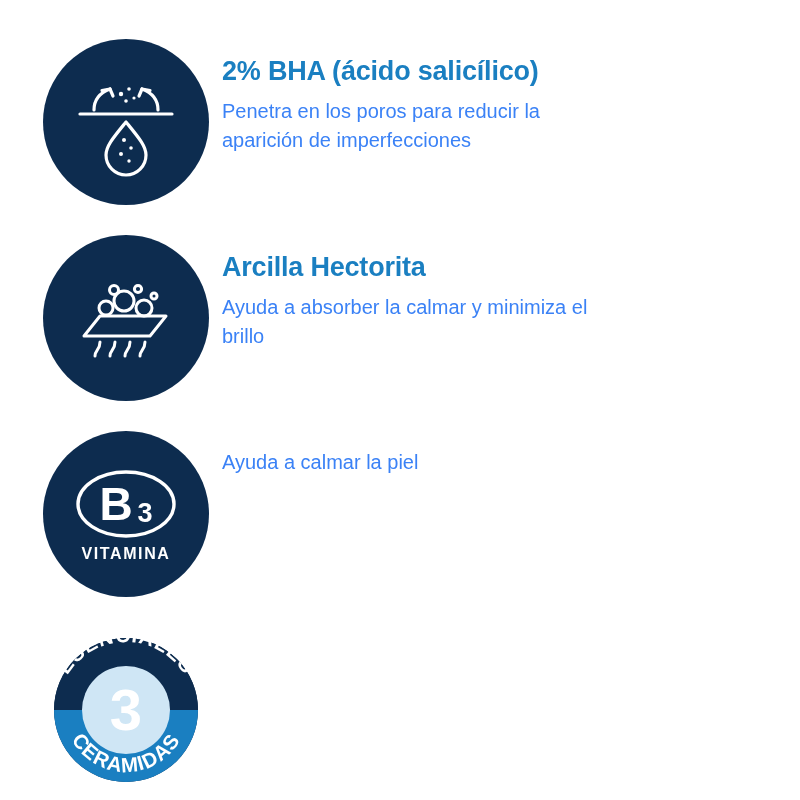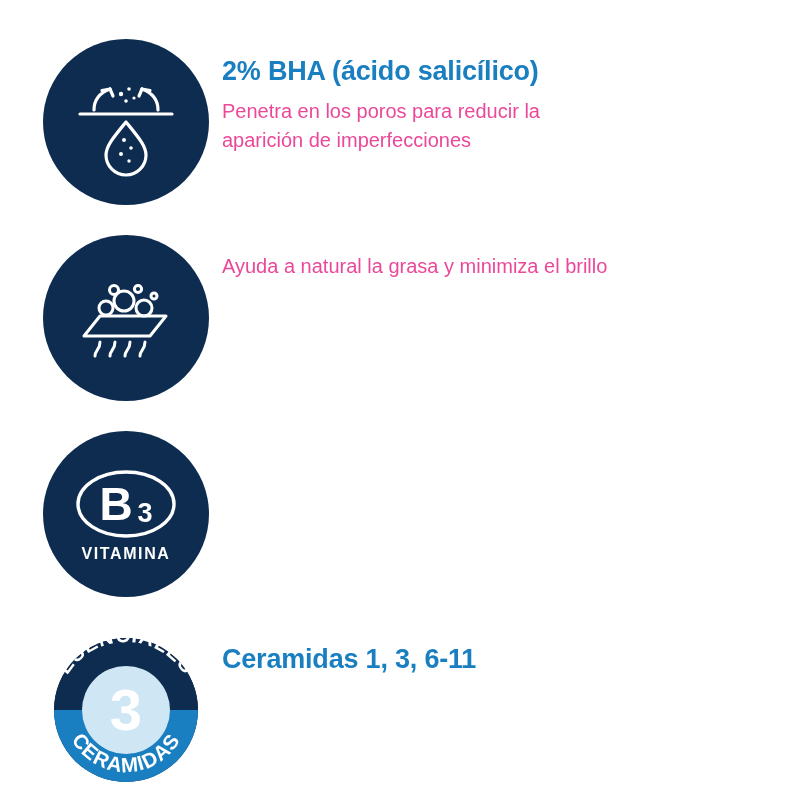--- a/index.html
+++ b/index.html
@@ -53,21 +53,21 @@
   }
   .feature-title {
     color: #1a7fc1;
     font-size: 27px;
     font-weight: bold;
     line-height: 1.15;
     margin: 0 0 10px 0;
     letter-spacing: -0.2px;
   }
   .feature-desc {
-    color: #ec4899;
+    color: #3b82f6;
     font-size: 20px;
     line-height: 1.45;
     margin: 0;
     max-width: 400px;
   }
   
   .cer-badge {
     width: 172px;
     height: 172px;
     position: relative;
@@ -117,36 +117,38 @@
           <circle cx="72" cy="31" r="3.6" stroke="#ffffff" stroke-width="3" fill="none"></circle>
           <circle cx="88" cy="38" r="3" stroke="#ffffff" stroke-width="3" fill="none"></circle>
           <path d="M34 84 c0 8 -5 8 -5 14" stroke="#ffffff" stroke-width="3" stroke-linecap="round" fill="none"></path>
           <path d="M49 84 c0 8 -5 8 -5 14" stroke="#ffffff" stroke-width="3" stroke-linecap="round" fill="none"></path>
           <path d="M64 84 c0 8 -5 8 -5 14" stroke="#ffffff" stroke-width="3" stroke-linecap="round" fill="none"></path>
           <path d="M79 84 c0 8 -5 8 -5 14" stroke="#ffffff" stroke-width="3" stroke-linecap="round" fill="none"></path>
         </svg>
       </div>
     </div>
     <div class="text-col">
-      <p class="feature-desc">Ayuda a natural la grasa y minimiza el brillo</p>
+      <h3 class="feature-title">Arcilla Hectorita</h3>
+      <p class="feature-desc">Ayuda a absorber la calmar y minimiza el brillo</p>
     </div>
   </div>
 
   <div class="feature-row">
     <div class="icon-col">
       <div class="icon-badge">
         <svg width="140" height="140" viewBox="0 0 140 140" fill="none" aria-hidden="true">
           <ellipse cx="70" cy="60" rx="48" ry="32" stroke="#ffffff" stroke-width="3.4" fill="none"></ellipse>
           <text x="60" y="76" fill="#ffffff" font-family="Liberation Sans, sans-serif" font-size="46" font-weight="bold" text-anchor="middle">B</text>
           <text x="89" y="78" fill="#ffffff" font-family="Liberation Sans, sans-serif" font-size="27" font-weight="bold" text-anchor="middle">3</text>
           <text x="70" y="115" fill="#ffffff" font-family="Liberation Sans, sans-serif" font-size="16" font-weight="bold" letter-spacing="1.6" text-anchor="middle">VITAMINA</text>
         </svg>
       </div>
     </div>
     <div class="text-col">
+      <p class="feature-desc">Ayuda a calmar la piel</p>
     </div>
   </div>
 
   <div class="feature-row">
     <div class="icon-col">
       <div class="cer-badge">
         <svg width="172" height="172" viewBox="0 0 172 172" aria-hidden="true">
           <defs>
             <path id="arcTop" d="M18 86 a68 68 0 0 1 136 0" fill="none"></path>
             <path id="arcBot" d="M24 86 a62 62 0 0 0 124 0" fill="none"></path>
@@ -159,17 +161,16 @@
             <textPath href="#arcTop" startOffset="50%" text-anchor="middle">ESENCIALES</textPath>
           </text>
           <text font-size="20.5" font-weight="bold" fill="#ffffff" letter-spacing="1">
             <textPath href="#arcBot" startOffset="50%" text-anchor="middle" side="right">CERAMIDAS</textPath>
           </text>
           <text x="86" y="106" fill="#ffffff" font-family="Liberation Sans, sans-serif" font-size="58" font-weight="bold" text-anchor="middle">3</text>
         </svg>
       </div>
     </div>
     <div class="text-col">
-      <h3 class="feature-title">Ceramidas 1, 3, 6-11</h3>
     </div>
   </div>
 
 </div>
 
 </body></html>

